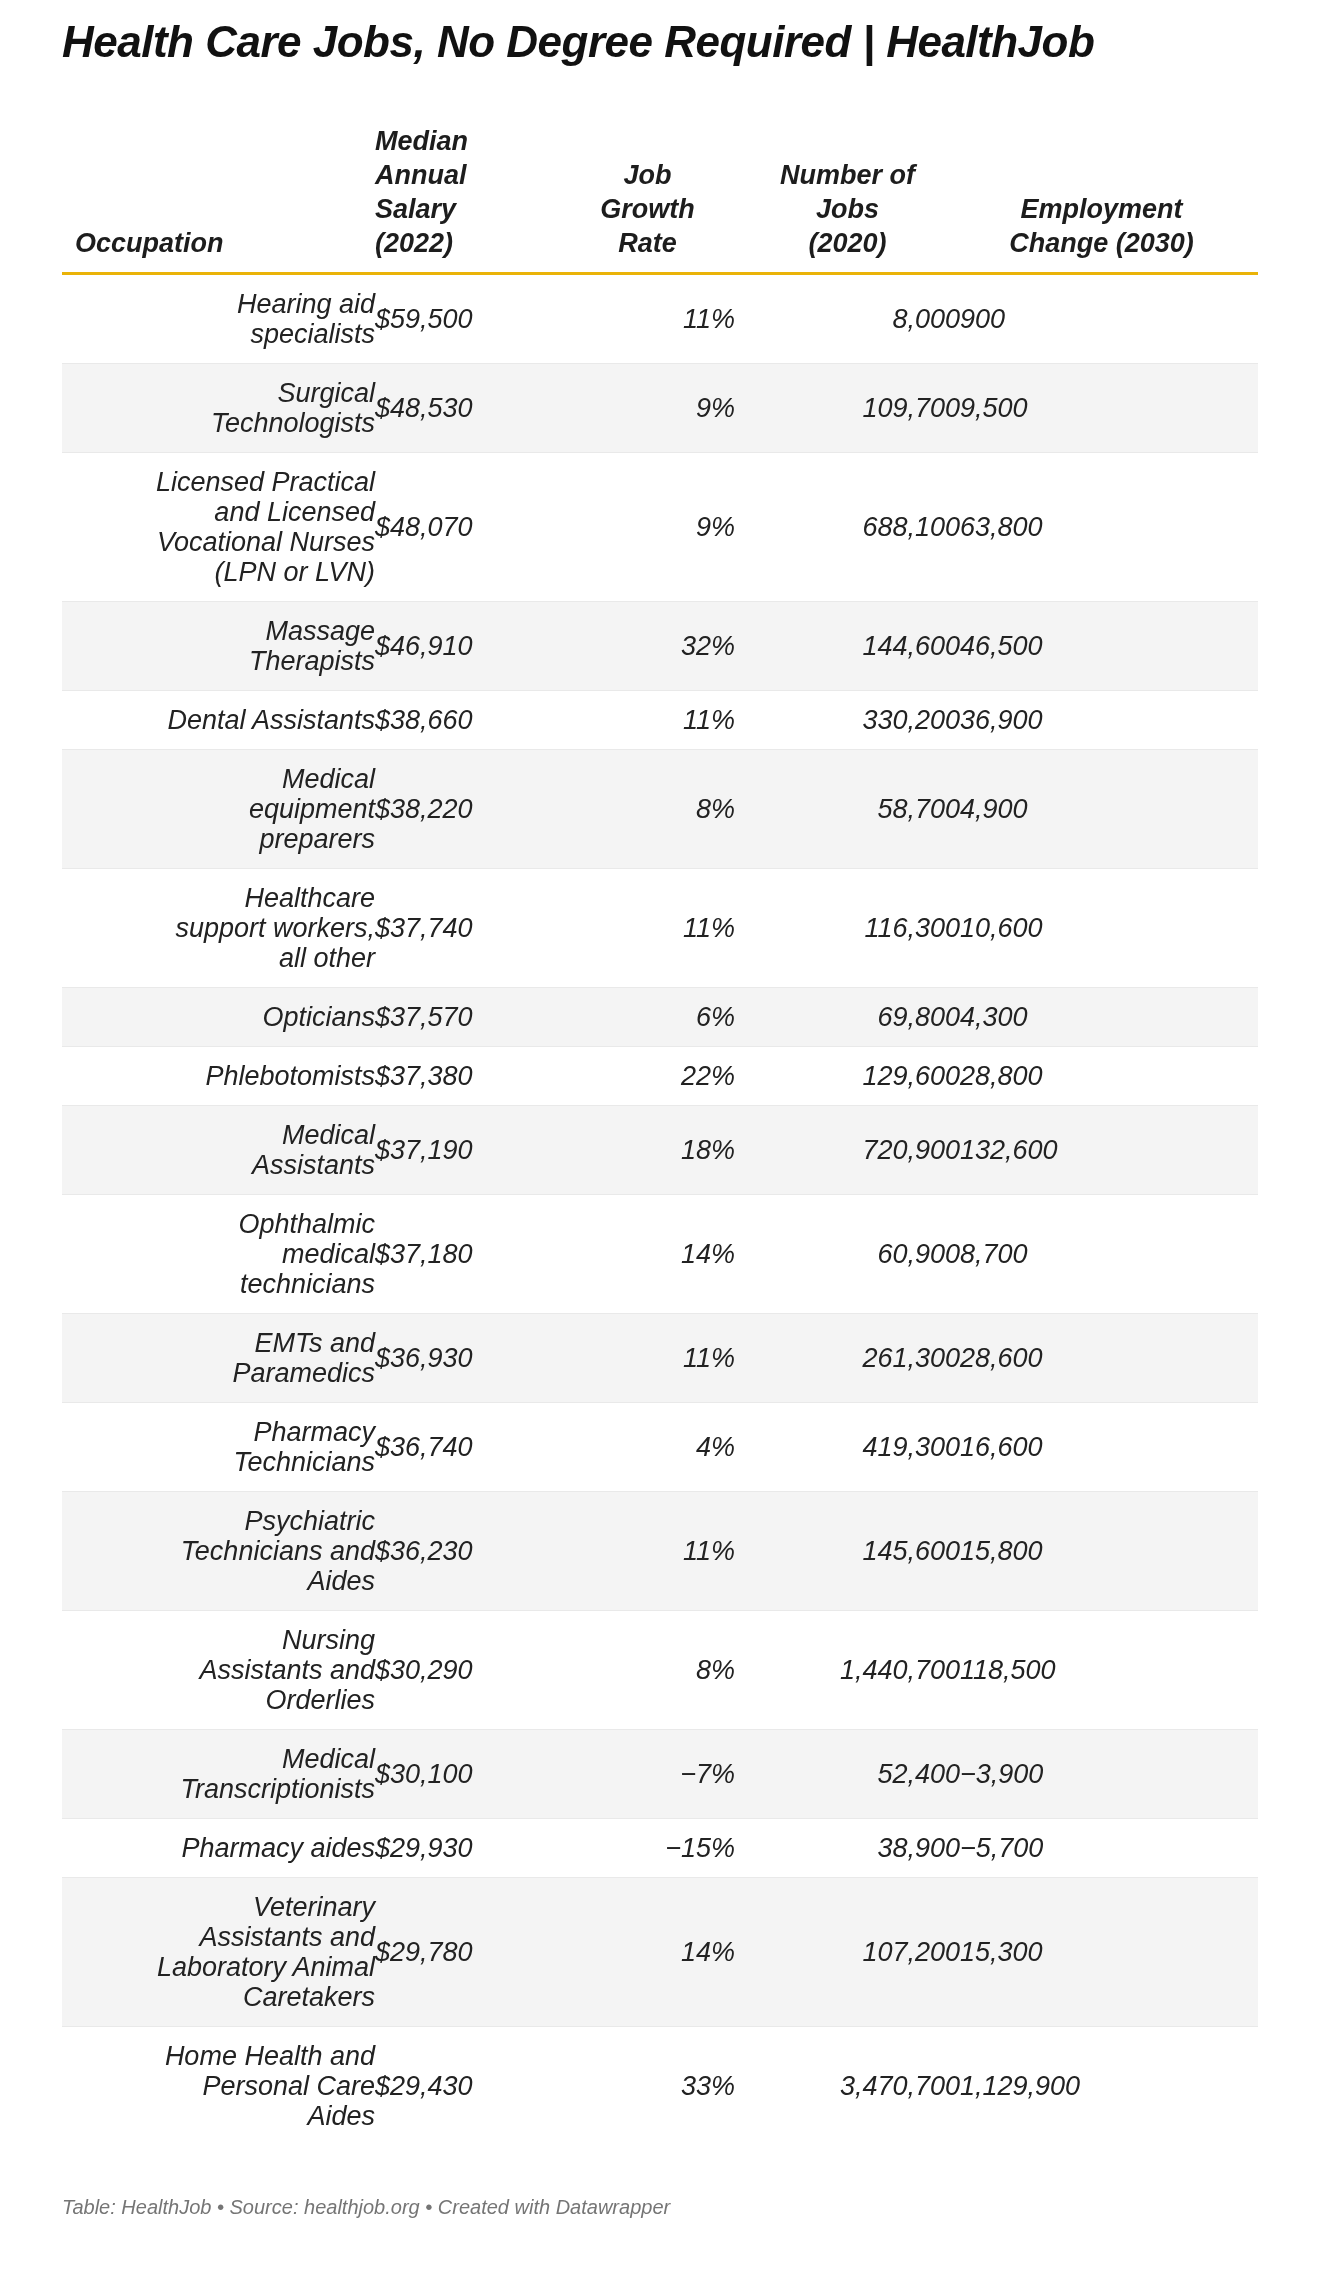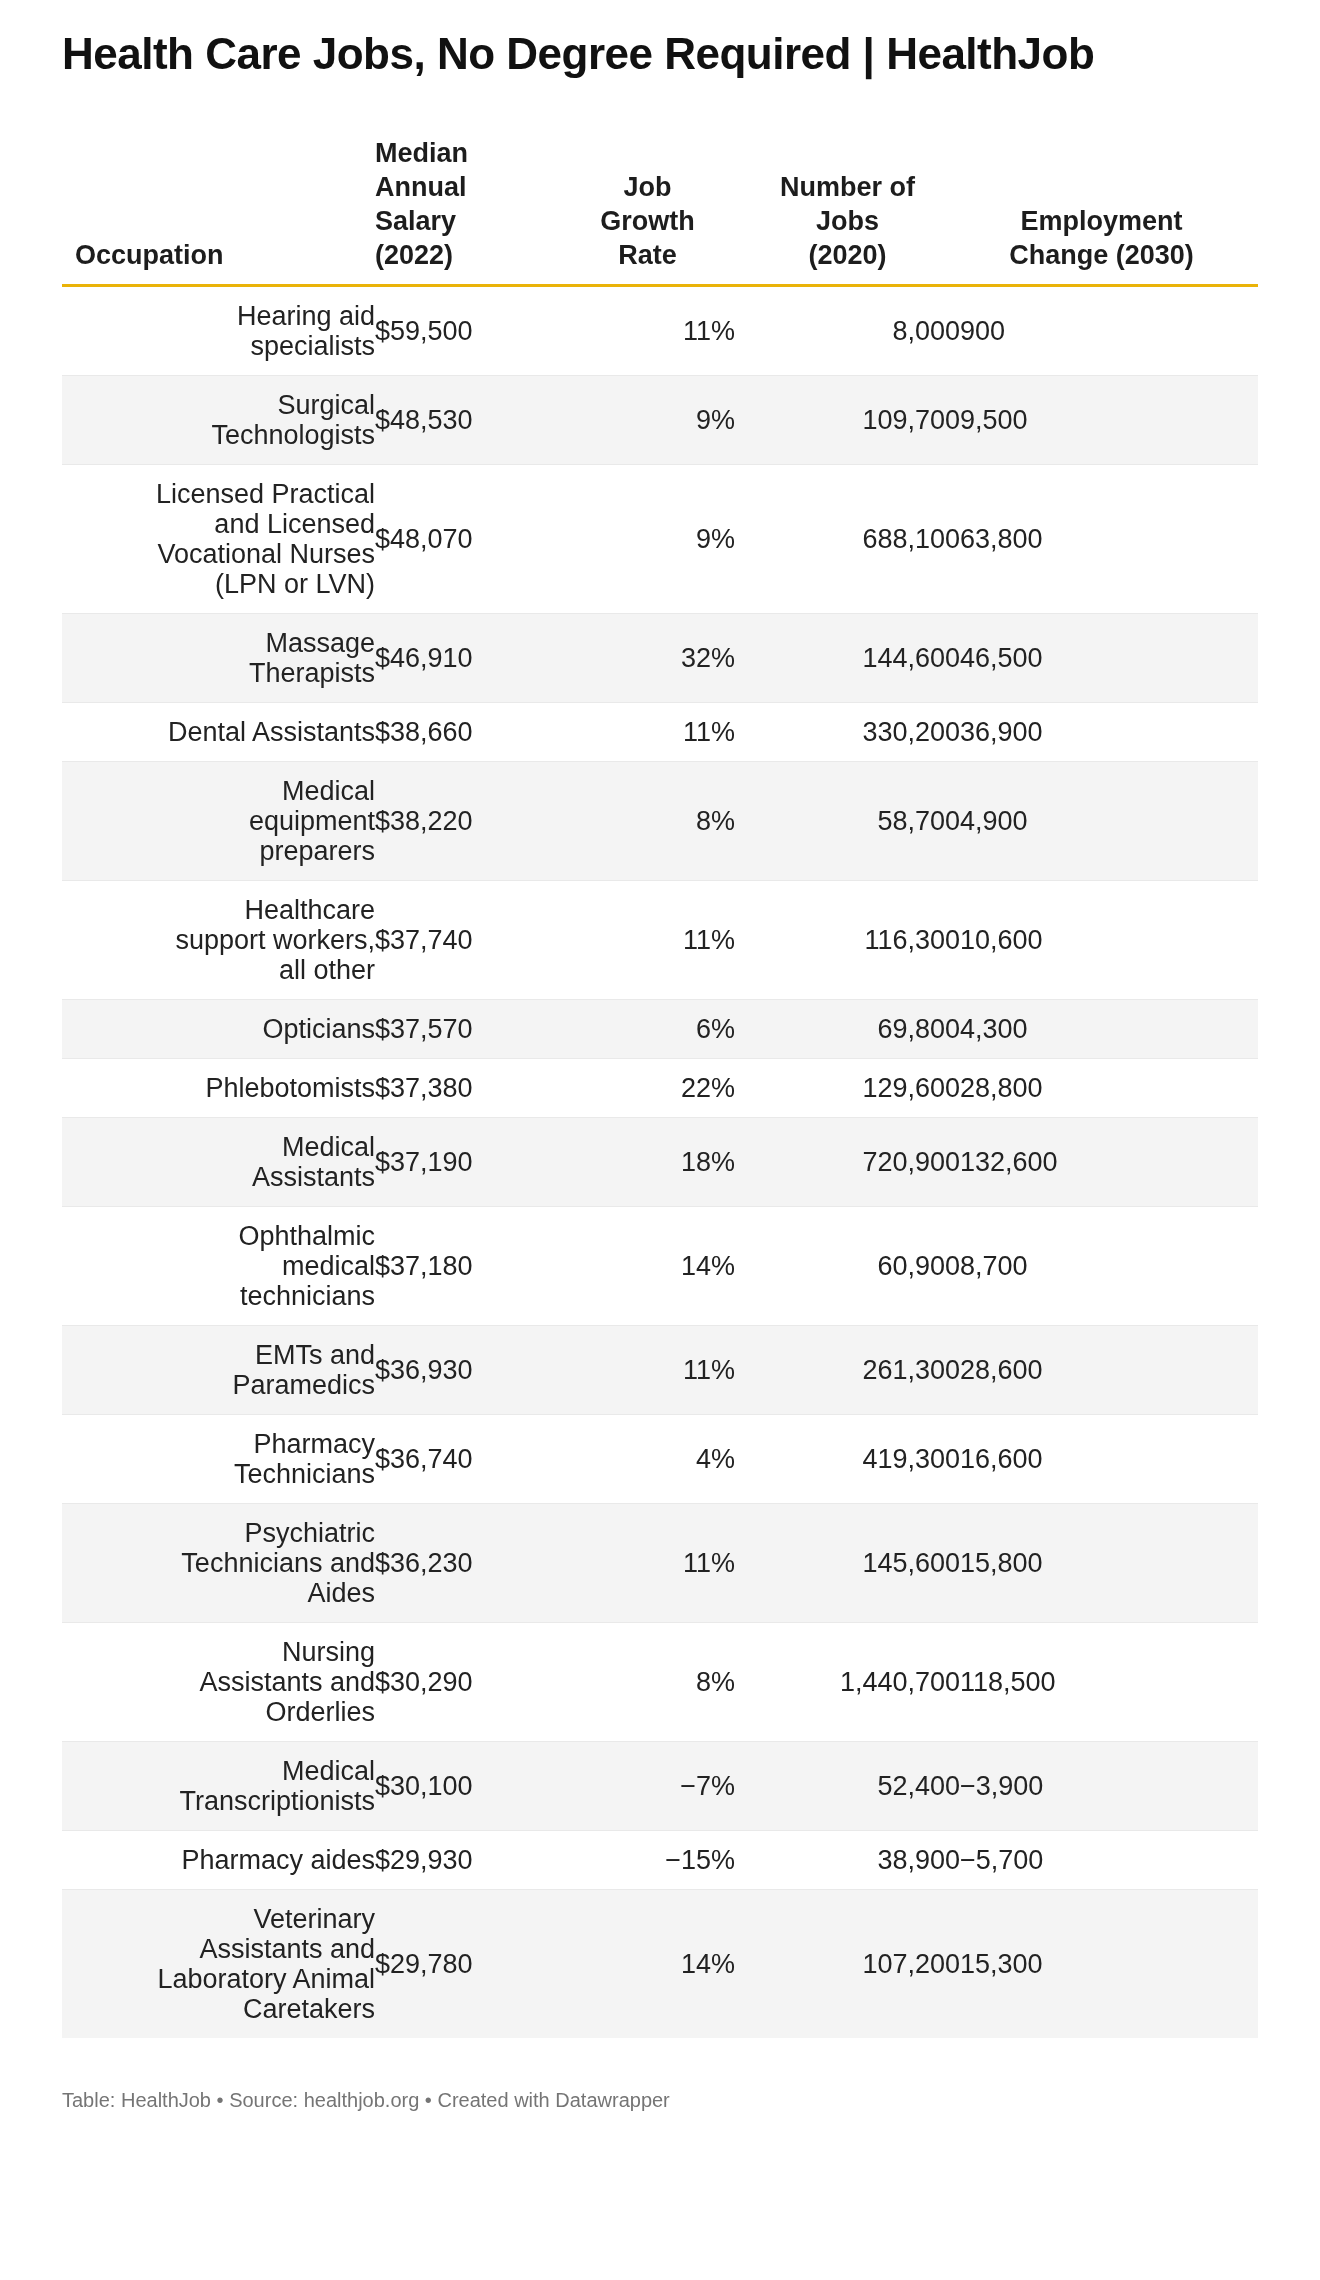--- a/index.html
+++ b/index.html
@@ -6,21 +6,22 @@
   html, body { background: #ffffff; }
   body {
     width: 1320px;
     min-height: 2280px;
     margin: 0 auto;
     font-family: "Liberation Sans", "DejaVu Sans", sans-serif;
     color: #1d1d1d;
     position: relative;
   }
   .page {
-    padding: 30px 62px 0 62px;
+    padding: 18px 62px 0 62px;
+    font-style: italic;
   }
   h1.title {
     font-size: 44px;
     line-height: 1.1;
     font-weight: 700;
     color: #111111;
     letter-spacing: -0.5px;
     white-space: nowrap;
   }
   table.jobs {
@@ -250,20 +251,29 @@
         <tr>
       <td class="occupation">Veterinary
 Assistants and
 Laboratory Animal
 Caretakers</td>
       <td class="salary">$29,780</td>
       <td class="growth">14%</td>
       <td class="jobs">107,200</td>
       <td class="change">15,300</td>
     </tr>
+        <tr>
+      <td class="occupation">Home Health and
+Personal Care
+Aides</td>
+      <td class="salary">$29,430</td>
+      <td class="growth">33%</td>
+      <td class="jobs">3,470,700</td>
+      <td class="change">1,129,900</td>
+    </tr>
       </tbody>
   </table>
 
   <div class="footer">
     <span>Table:</span>
     <span class="link">HealthJob</span>
     <span>•</span>
     <span>Source:</span>
     <span class="link">healthjob.org</span>
     <span>•</span>

